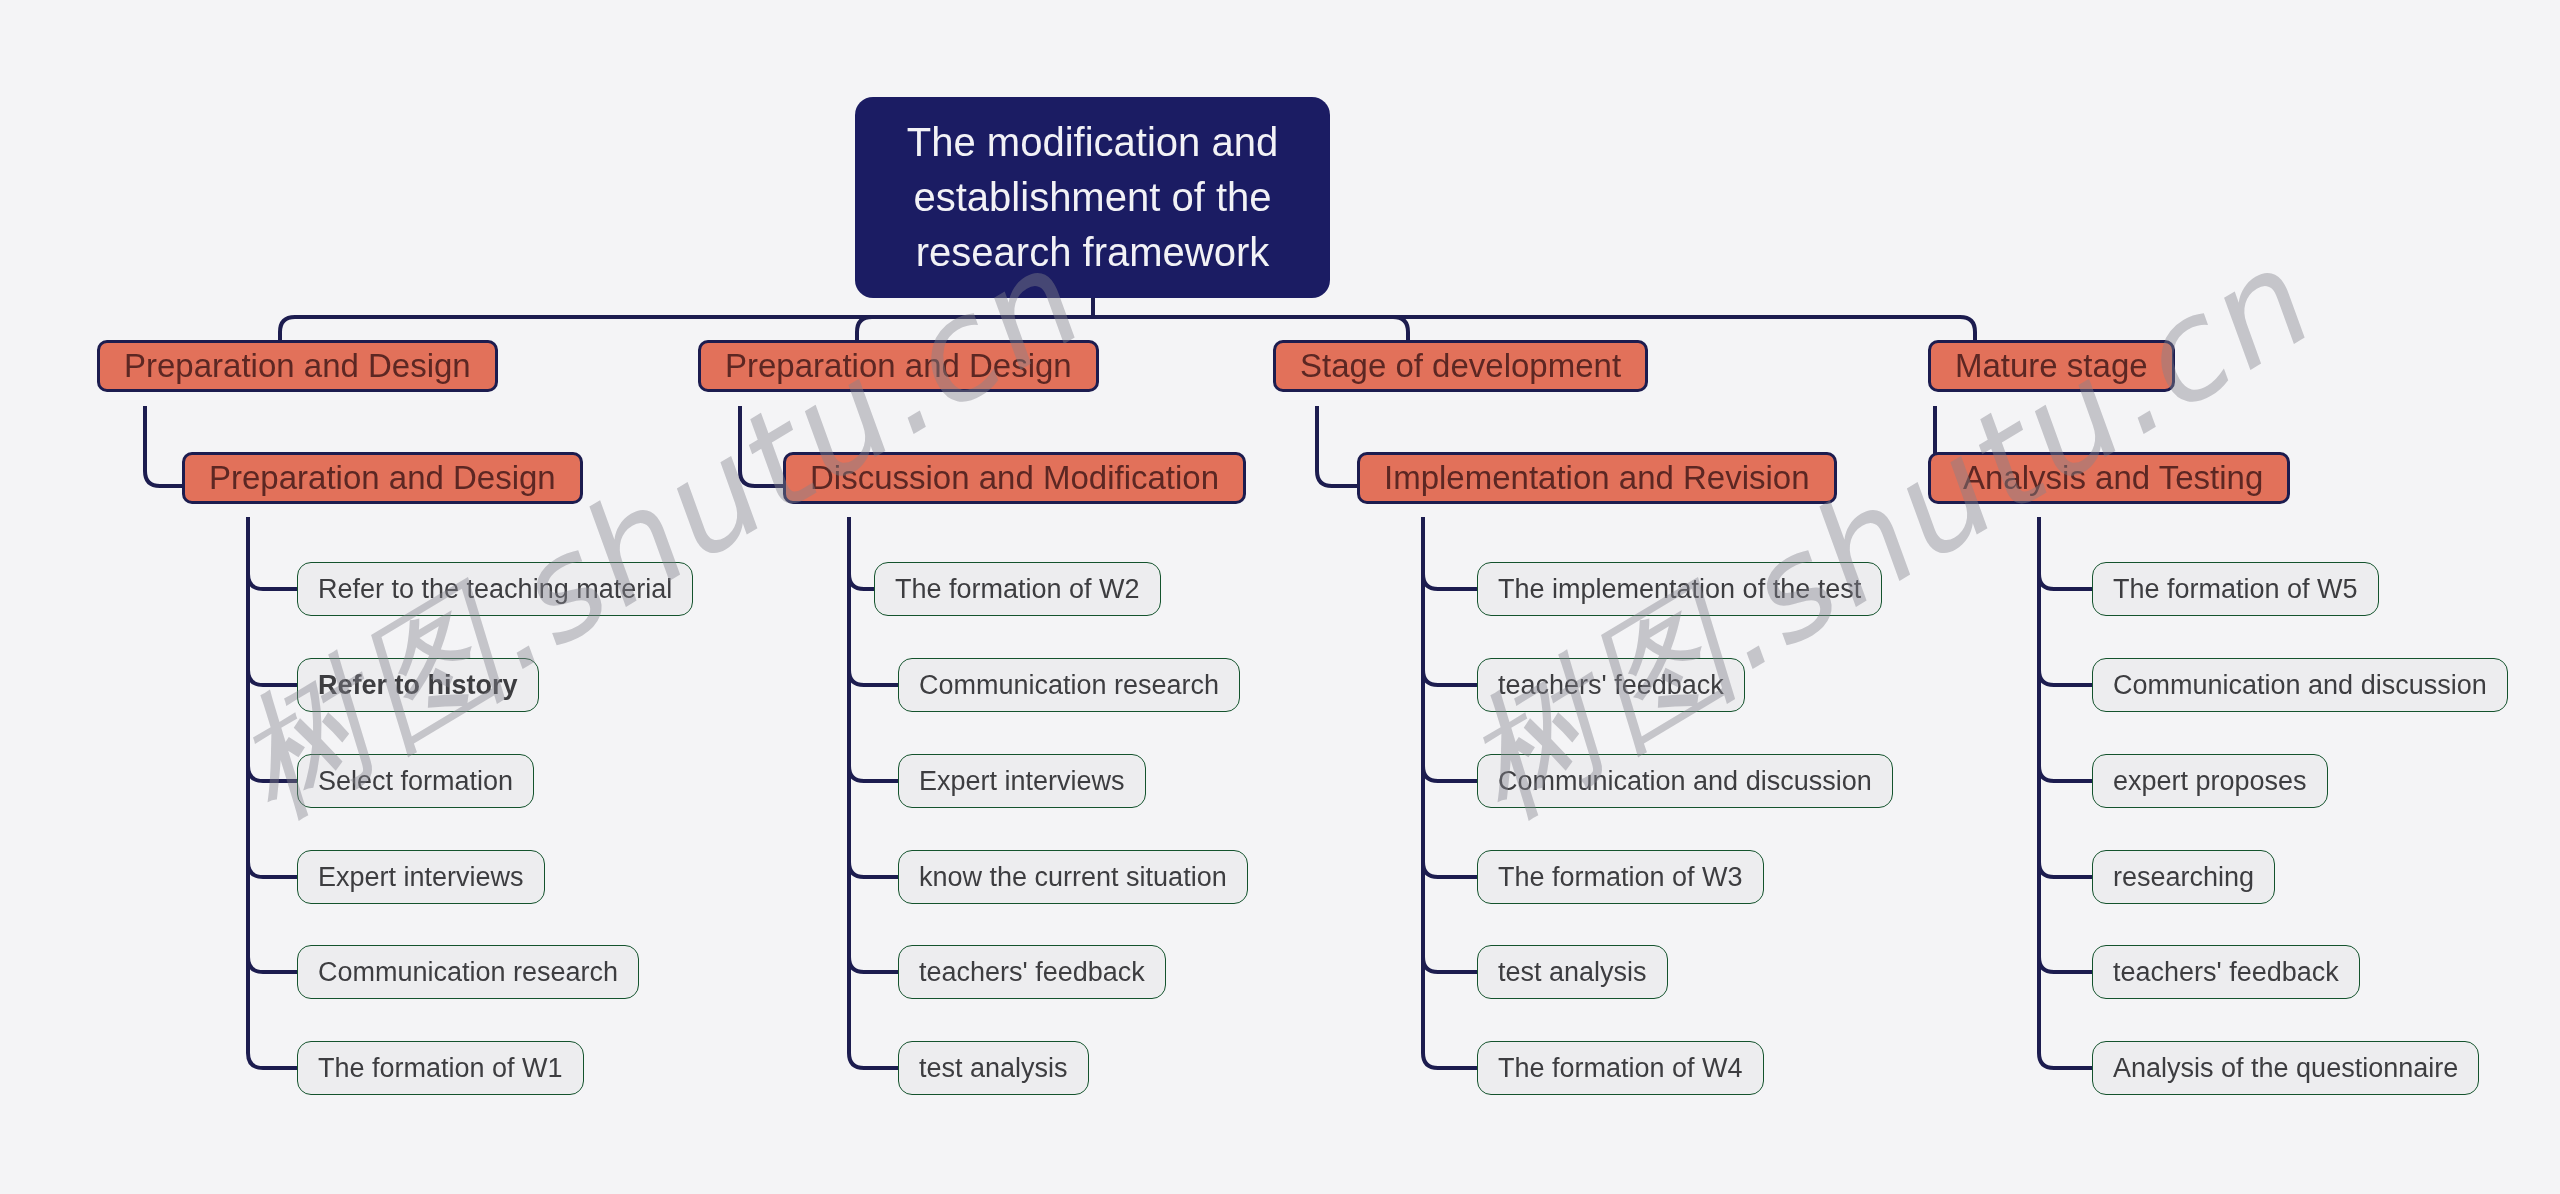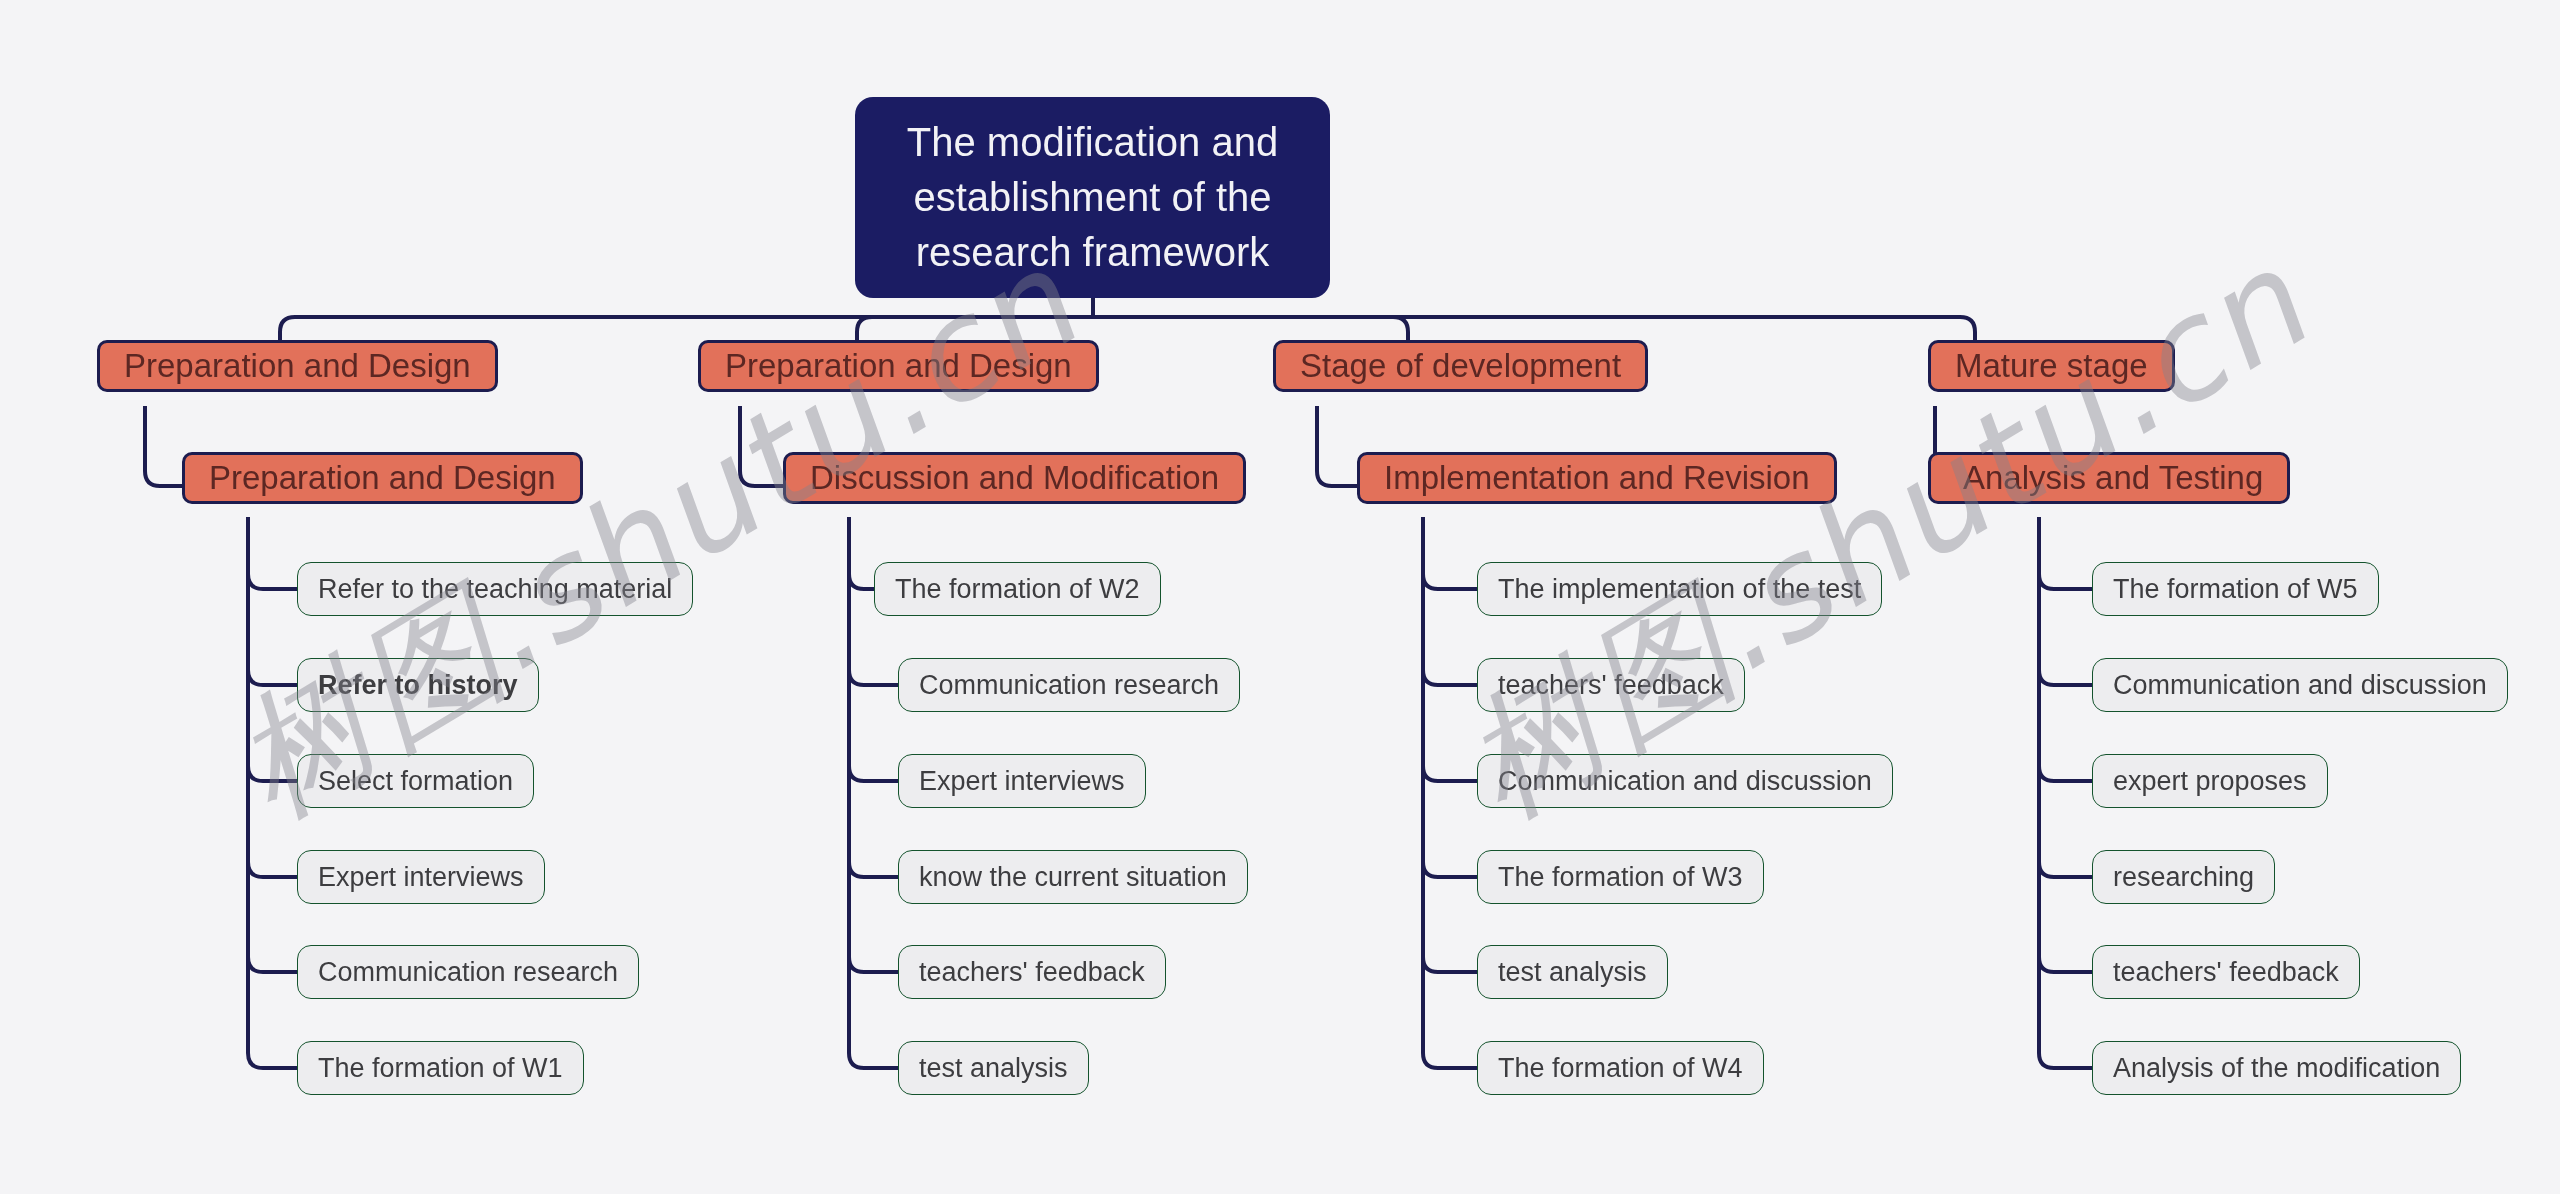--- a/index.html
+++ b/index.html
@@ -111,18 +111,18 @@
   <div class="node leaf" style="left:1477px;top:754px;">Communication and discussion</div>
   <div class="node leaf" style="left:1477px;top:850px;">The formation of W3</div>
   <div class="node leaf" style="left:1477px;top:945px;">test analysis</div>
   <div class="node leaf" style="left:1477px;top:1041px;">The formation of W4</div>
 
   <div class="node leaf" style="left:2092px;top:562px;">The formation of W5</div>
   <div class="node leaf" style="left:2092px;top:658px;">Communication and discussion</div>
   <div class="node leaf" style="left:2092px;top:754px;">expert proposes</div>
   <div class="node leaf" style="left:2092px;top:850px;">researching</div>
   <div class="node leaf" style="left:2092px;top:945px;">teachers' feedback</div>
-  <div class="node leaf" style="left:2092px;top:1041px;">Analysis of the modification</div>
+  <div class="node leaf" style="left:2092px;top:1041px;">Analysis of the questionnaire</div>
 
   <div class="watermark" style="left:180px;top:440px;">树图.shutu.cn</div>
   <div class="watermark" style="left:1410px;top:440px;">树图.shutu.cn</div>
 
 </div>
 
 </body></html>

